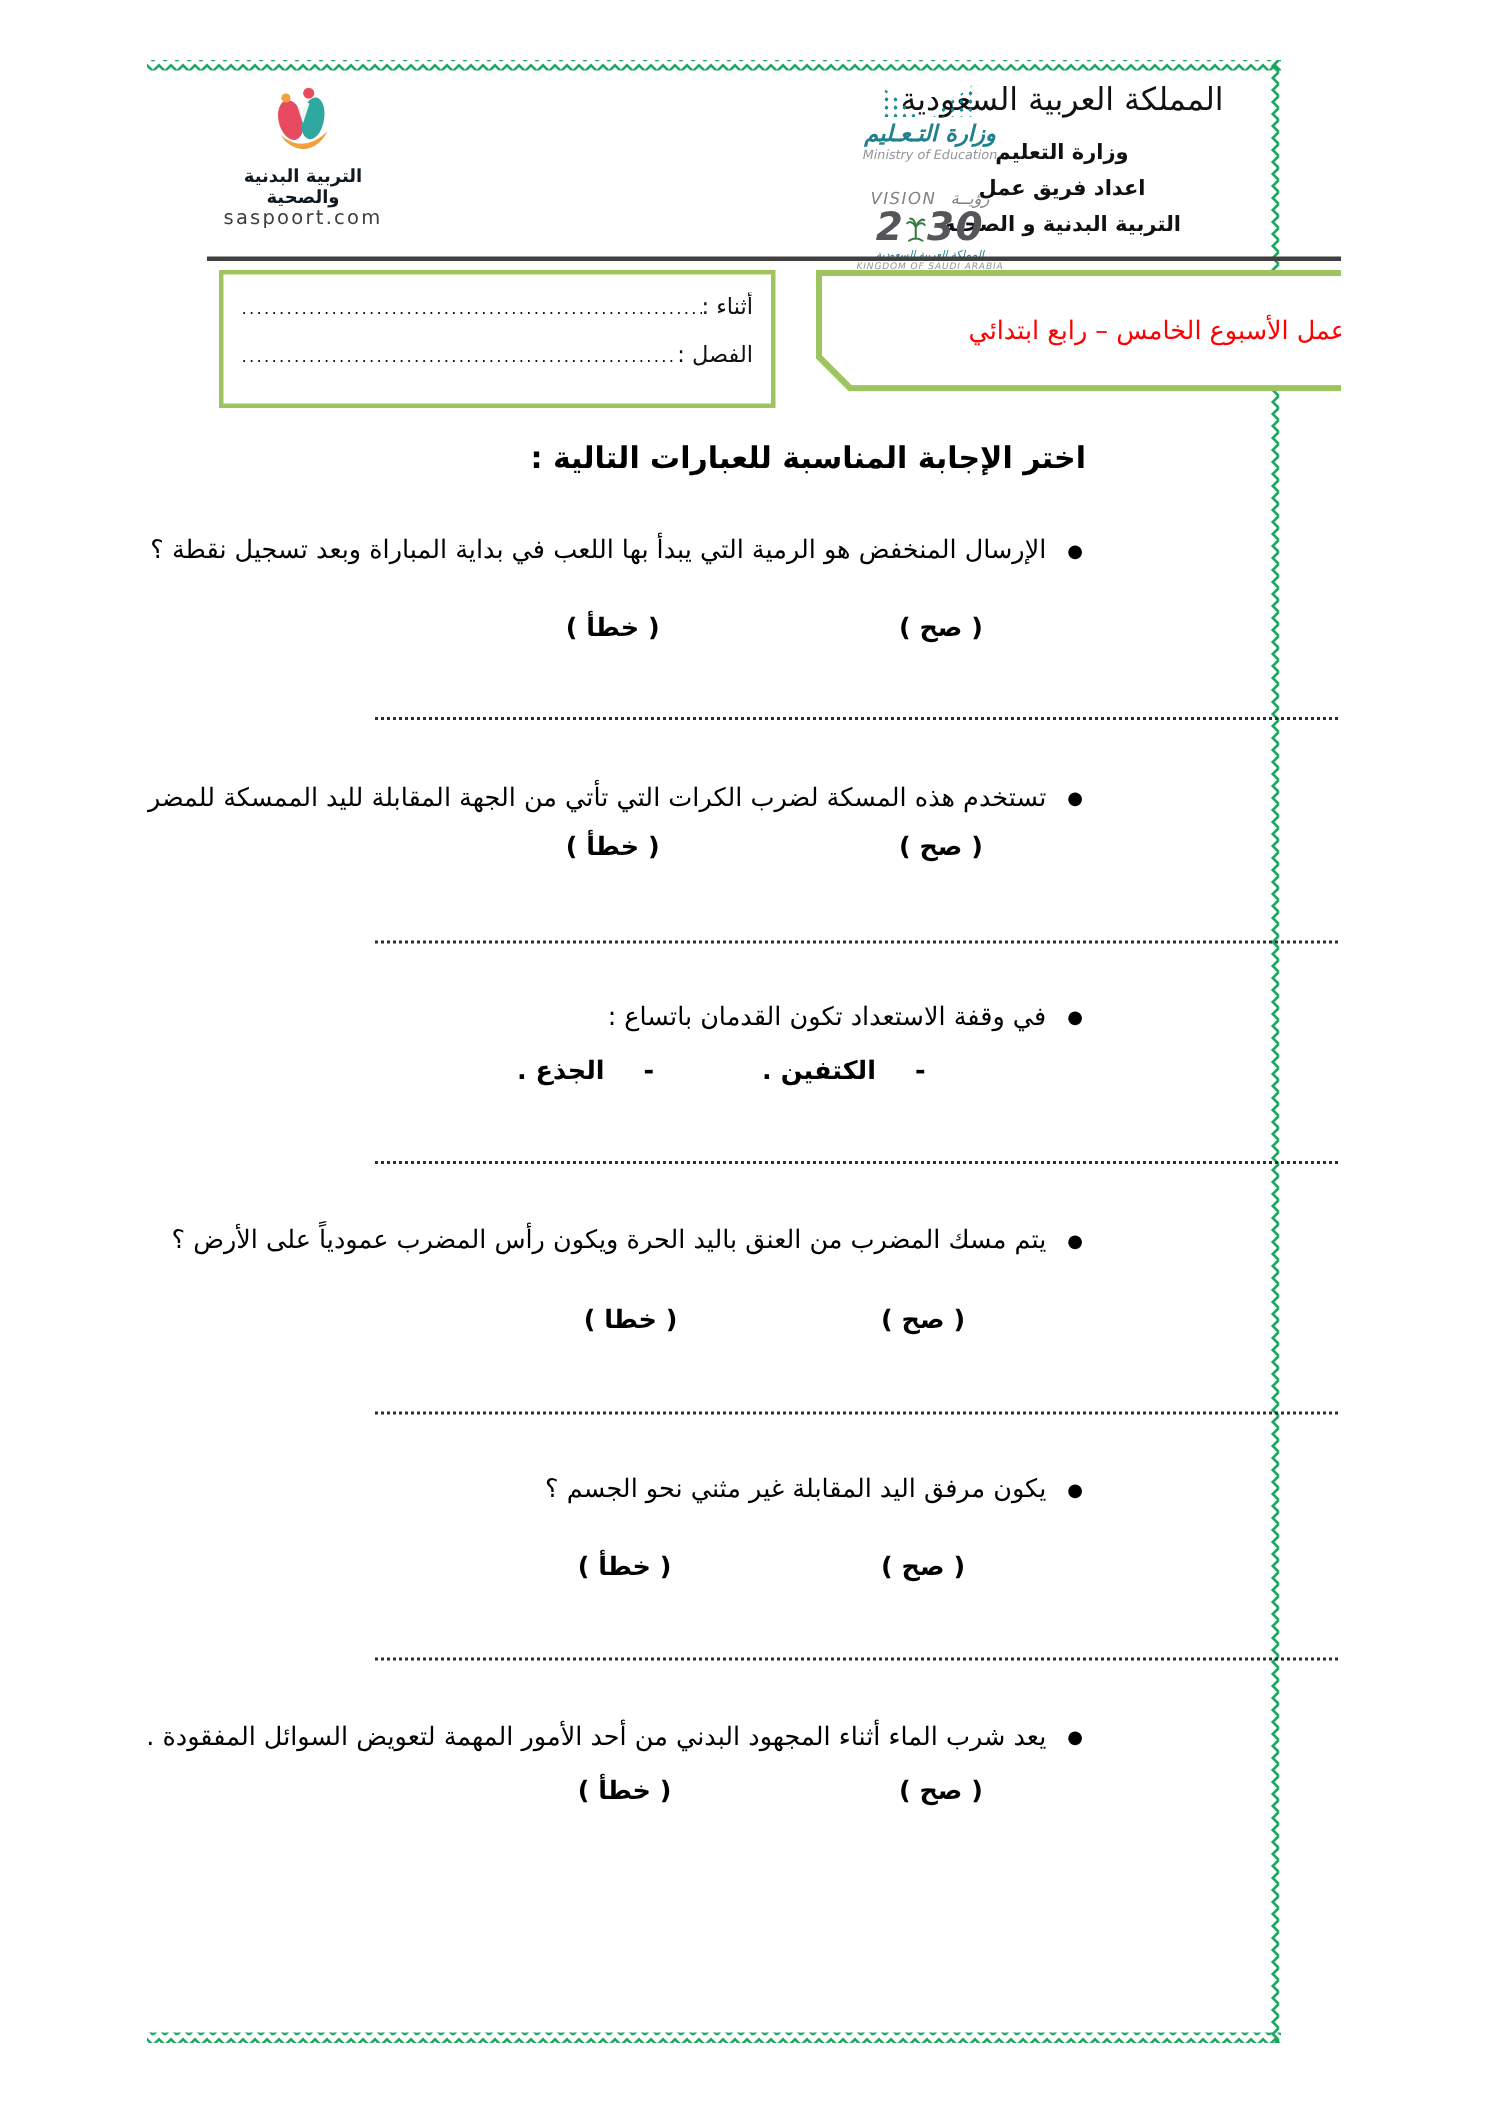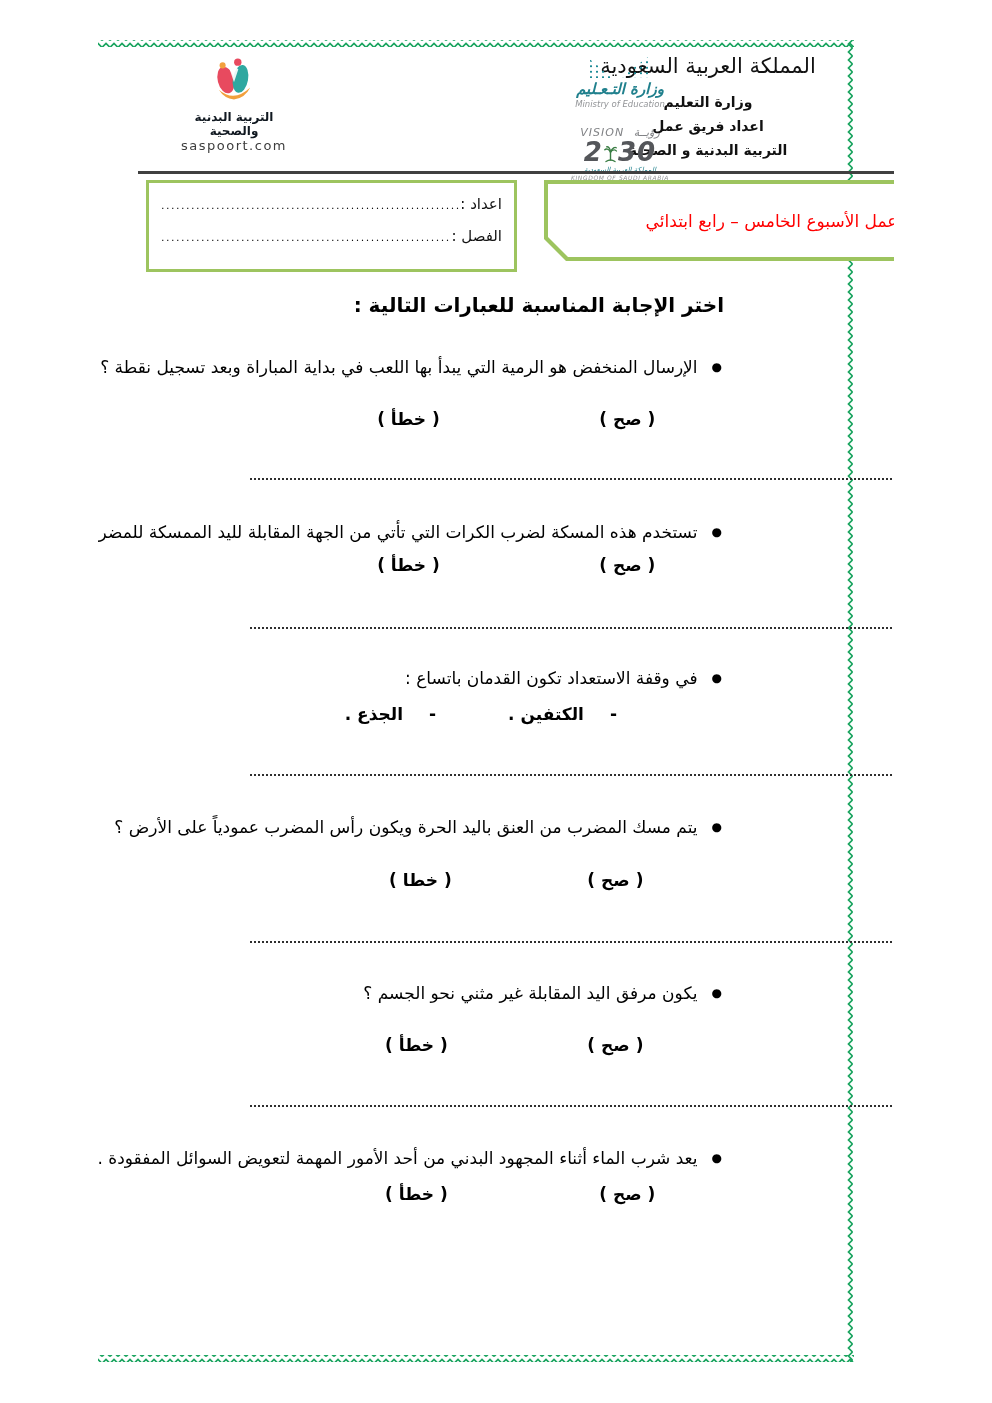--- a/index.html
+++ b/index.html
@@ -25,21 +25,21 @@
   .wing.w-right { right:0; width:32px; height:24px; clip-path:polygon(100% 0, 100% 100%, 0 100%); }
   .moe-ar { font-size:15px; font-weight:700; color:#20808d; }
   .moe-en { font-size:8.5px; color:#939598; margin-top:1px; }
   .moe-vision { font-size:11px; color:#808285; margin-top:17px; letter-spacing:1px; }
   .moe-vision .v-ar { margin-left:5px; letter-spacing:0; }
   .moe-2030 { font-size:26px; font-weight:700; color:#54565a; line-height:26px; letter-spacing:1px; }
   .moe-2030 svg { vertical-align:-2px; }
   .moe-ksa-ar { font-size:7px; color:#20808d; margin-top:1px; }
   .moe-ksa-en { font-size:6px; color:#939598; letter-spacing:0.6px; }
 
-  .sas { position:absolute; top:54px; left:44px; width:120px; text-align:center; direction:rtl;margin-left:32px; }
+  .sas { position:absolute; top:54px; left:44px; width:120px; text-align:center; direction:rtl; }
   .sas svg { display:block; margin:0 auto; }
   .sas-ar { font-size:12px; font-weight:700; color:#101820; margin-top:4px; }
   .sas-en { font-size:13px; color:#3d3d3d; letter-spacing:1.5px; direction:ltr; }
 
   .hdr-rule { position:absolute; left:40px; top:171px; width:910px; height:3px; background:#404040; }
 
   
   .id-box { position:absolute; left:48px; top:180px; width:371px; height:92px;
     border:3px solid #9dc45f; padding:12px 12px 0; }
   .id-row { display:flex; align-items:baseline; height:32px; overflow:hidden; }
@@ -140,21 +140,21 @@
       <path d="M20 14 Q24 10 28 14 L24 26 Z" fill="#ffffff" opacity="0.9"></path>
     </svg>
     <div class="sas-ar">التربية البدنية والصحية</div>
     <div class="sas-en">saspoort.com</div>
   </div>
 
   <div class="hdr-rule"></div>
 
   <div class="id-box">
     <div class="id-row">
-      <span class="id-label">اعداد : </span>
+      <span class="id-label">أثناء : </span>
       <span class="id-dots">...........................................................................</span>
     </div>
     <div class="id-row">
       <span class="id-label">الفصل : </span>
       <span class="id-dots">...........................................................................</span>
     </div>
   </div>
 
   <div class="banner">
     <div class="banner-in">

